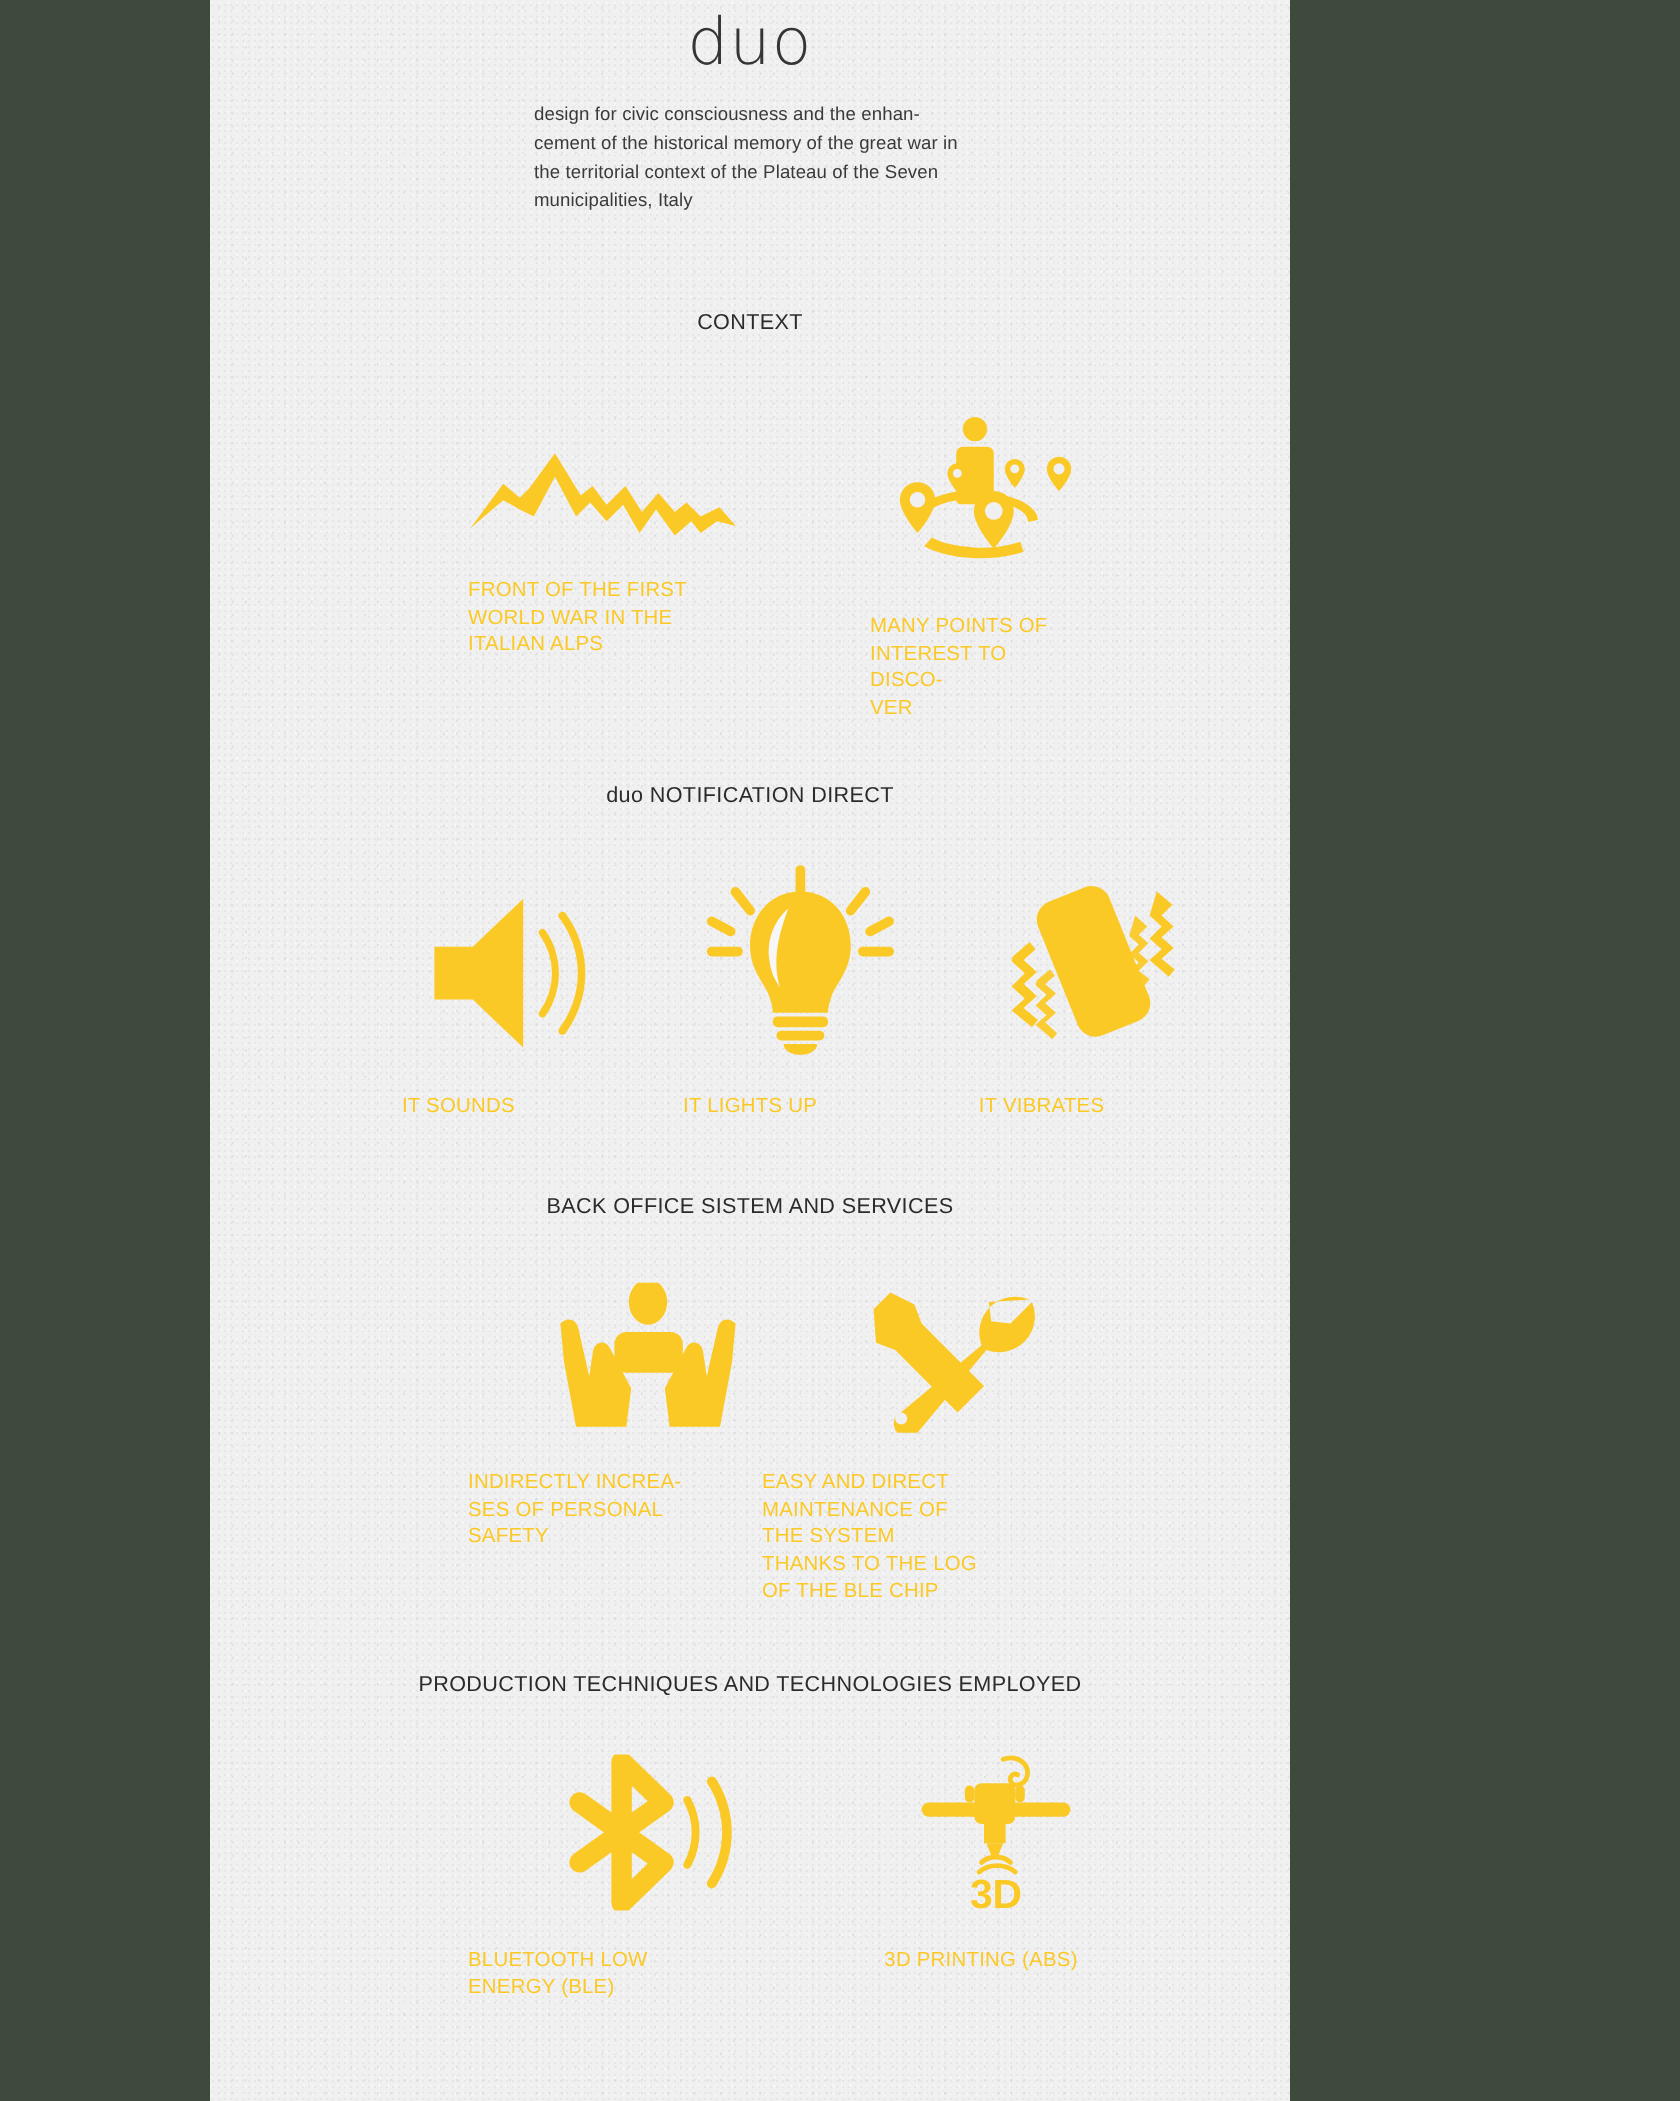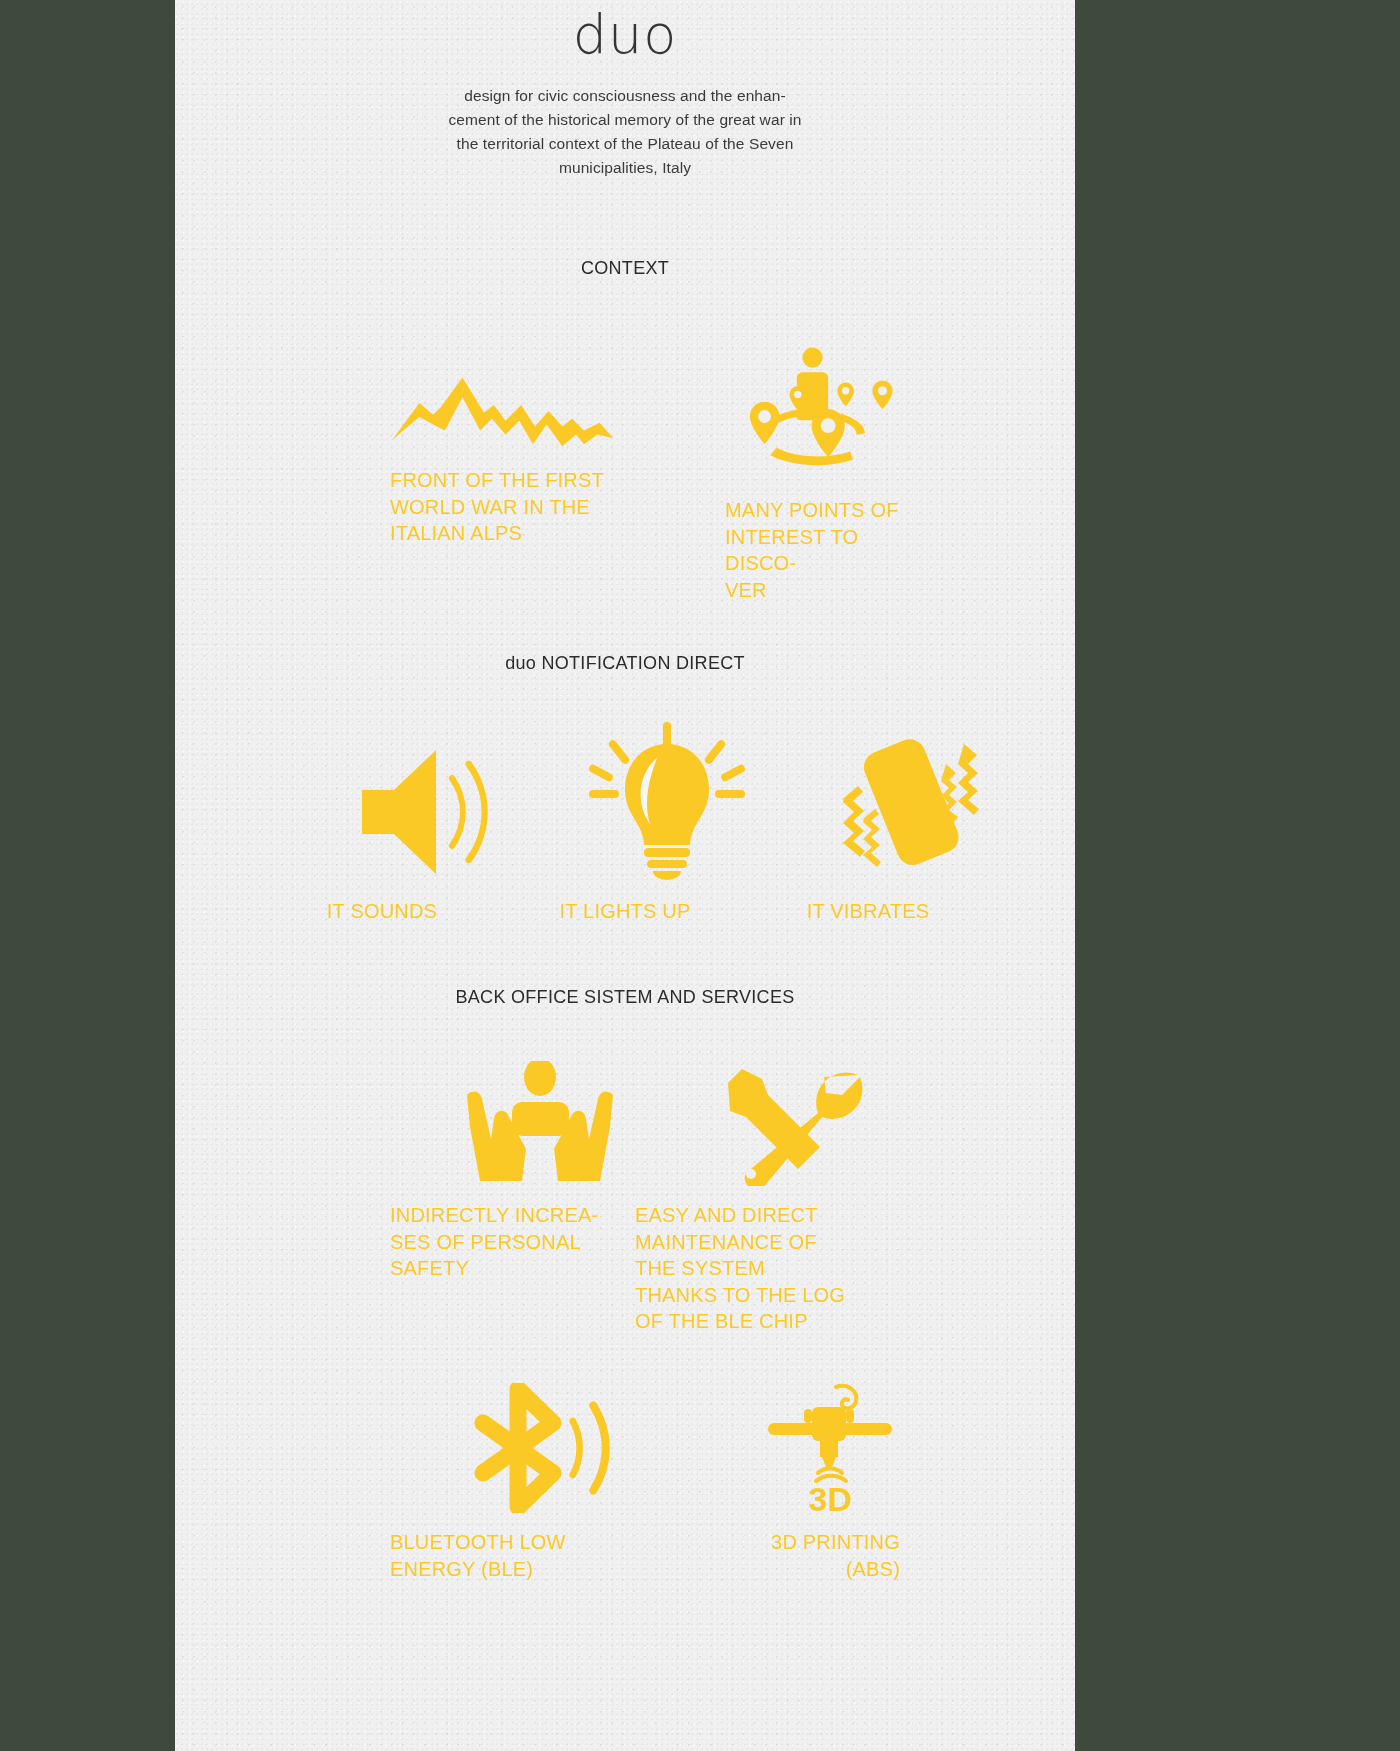--- a/index.html
+++ b/index.html
@@ -40,21 +40,20 @@
     font-weight: 300;
     font-size: 54px;
     color: #353535;
     letter-spacing: 1px;
     padding-top: 8px;
     line-height: 1.0;
   }
   .tagline {
     margin: 22px auto 0 auto;
     width: 360px;
-    text-align: center;
     font-size: 15.5px;
     line-height: 1.55;
     color: #3a3a3a;
     letter-spacing: 0.1px;
   }
 
   
   .section-title {
     text-align: center;
     font-size: 18px;
@@ -78,24 +77,24 @@
     align-items: flex-start;
   }
   .icon-wrap {
     width: 100%;
     display: flex;
     justify-content: flex-end;
     align-items: flex-end;
   }
   .cap {
     color: #fbc926;
-    font-size: 20px;
+    font-size: 17px;
     line-height: 1.33;
     letter-spacing: 0.2px;
-    margin-top: 16px;
+    margin-top: 30px;
     text-transform: uppercase;
     white-space: pre-line;
   }
   .cap.center { align-self: center; text-align: right; }
 
   svg { display: block; }
 </style>
 </head>
 <body>
 
@@ -265,20 +264,25 @@
         </svg>
       </div>
       <div class="cap">EASY AND DIRECT
 MAINTENANCE OF
 THE SYSTEM
 THANKS TO THE LOG
 OF THE BLE CHIP</div>
     </div>
   </div>
 
+  <div style="margin-top:56px">
+    <div class="section-title">
+      <span>PRODUCTION TECHNIQUES AND TECHNOLOGIES EMPLOYED</span>
+    </div>
+  </div>
 
   <div class="row" style="margin-top:48px; align-items:flex-start;">
     <div class="cell" style="width:275px; padding-left:40px;">
       <div class="icon-wrap" style="height:130px;">
         <svg width="175" height="130" viewBox="0 0 175 130">
           <g fill="none" stroke="#fbc926" stroke-width="17" stroke-linecap="round" stroke-linejoin="round">
             <path d="M68 6 v118 l35 -34 l-70 -50 M33 90 l70 -50 l-35 -34"></path>
           </g>
           <g fill="#fbc926">
             <path d="M120 36 a3.5 3.5 0 0 1 6 1 a60 60 0 0 1 0 56 a3.5 3.5 0 0 1 -6 1 a3.5 3.5 0 0 1 0 -4 a52 52 0 0 0 0 -50 a3.5 3.5 0 0 1 0 -4 z"></path>

